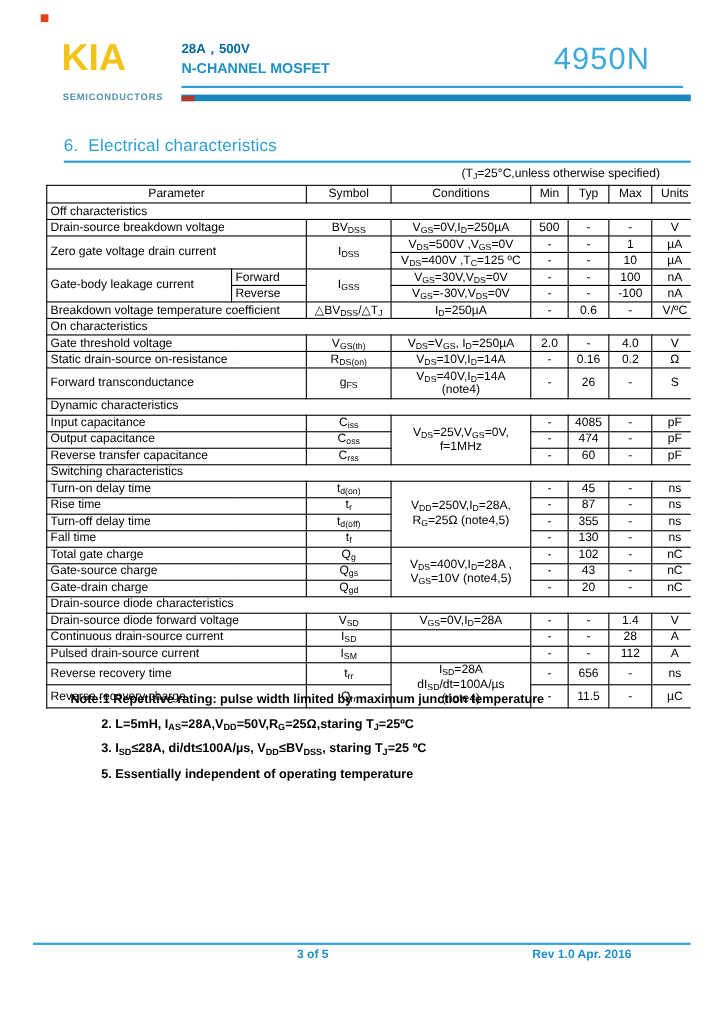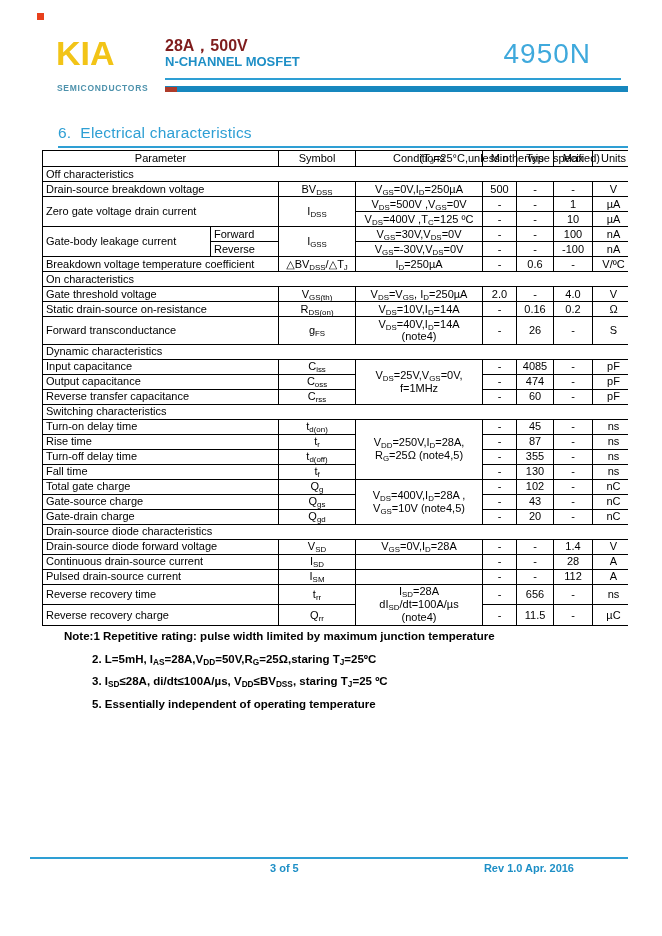--- a/index.html
+++ b/index.html
@@ -5,35 +5,35 @@
   html,body{margin:0;padding:0;background:#ffffff;}
   .page{position:relative;width:628px;height:936px;background:#fff;overflow:hidden;
         font-family:"Liberation Sans", sans-serif;color:#000;}
 
   
   .red-chip{position:absolute;left:37px;top:13px;width:7px;height:7px;background:#e8401c;}
   .logo{position:absolute;left:56px;top:34px;font-size:34px;font-weight:bold;
         color:#f2c417;letter-spacing:0px;}
   .logo-sub{position:absolute;left:57px;top:83px;font-size:8.5px;font-weight:bold;
         color:#4e92ac;letter-spacing:0.7px;}
-  .rating{position:absolute;left:165px;top:36px;font-size:16px;font-weight:bold;color:#7f1d1d;}
+  .rating{position:absolute;left:165px;top:36px;font-size:12px;font-weight:bold;color:#0369a1;}
   .devtype{position:absolute;left:165px;top:54px;font-size:13px;font-weight:bold;color:#1e8fc6;}
   .partnum{position:absolute;right:37px;top:38px;font-size:28px;color:#3fa9dc;letter-spacing:1px;}
   .hline-thin{position:absolute;left:165px;top:78px;width:456px;height:2px;background:#2e9fd4;}
   .hline-thick{position:absolute;left:165px;top:86px;width:469px;height:6px;background:#1787be;}
   .red-tip{position:absolute;left:165px;top:87px;width:12px;height:5px;background:#ae3b2a;}
 
   
   .sec-title{position:absolute;left:58px;top:124px;width:576px;
              border-bottom:2px solid #2e9fd4;padding-bottom:4px;}
   .sec-title-text{color:#2e9fd4;font-size:15.5px;white-space:pre;letter-spacing:0.2px;}
   .cond-note{position:absolute;right:28px;top:152px;font-size:11px;color:#000;padding-left:28px;}
 
   
-  table.spec{position:absolute;left:42px;top:150px;width:592px;border-collapse:collapse;
+  table.spec{position:absolute;left:42px;top:168px;width:592px;border-collapse:collapse;
              table-layout:fixed;font-size:11px;}
   table.spec th, table.spec td{border:1px solid #000;padding:0.5px 3px;line-height:1.18;
              font-weight:normal;overflow:hidden;}
   table.spec th{text-align:center;height:14px;}
   td.cell{height:13px;}
   .center{text-align:center;}
   .section-cell{text-align:left;padding-left:4px;}
   .param-cell{text-align:left;padding-left:5px;}
   .sub-cell{text-align:left;padding-left:5px;}
   sub{font-size:0.72em;vertical-align:-0.25em;line-height:0;}

